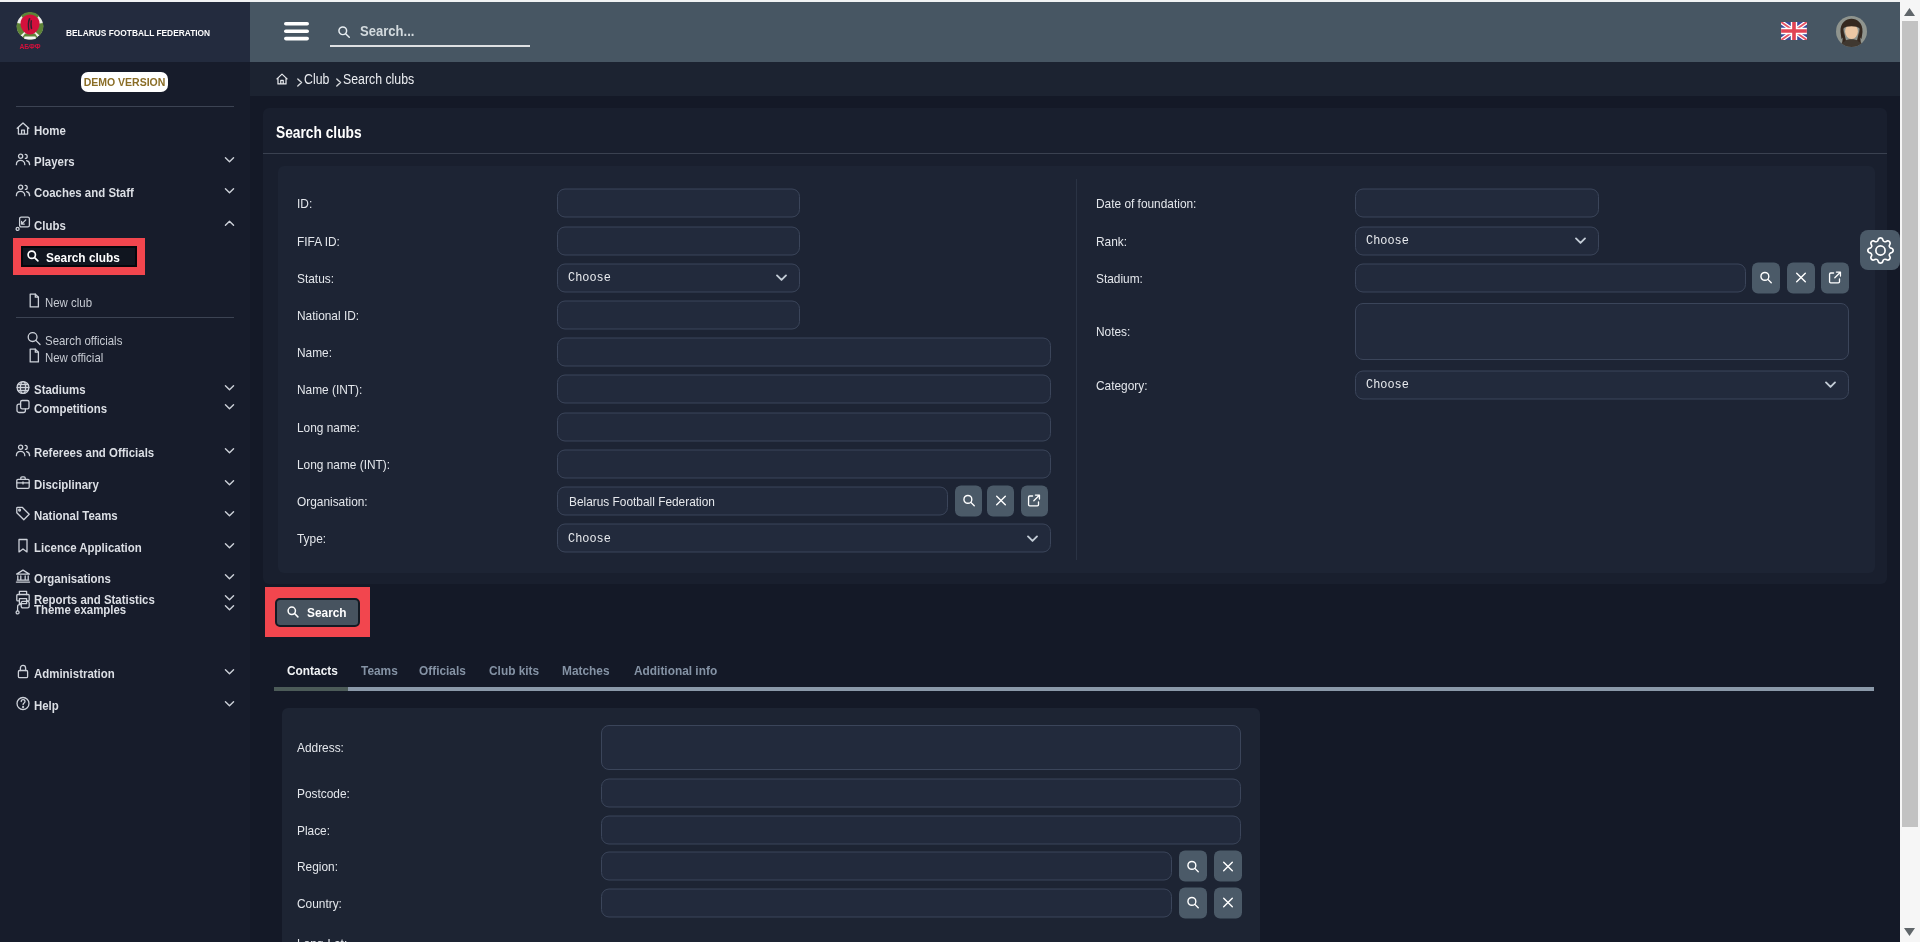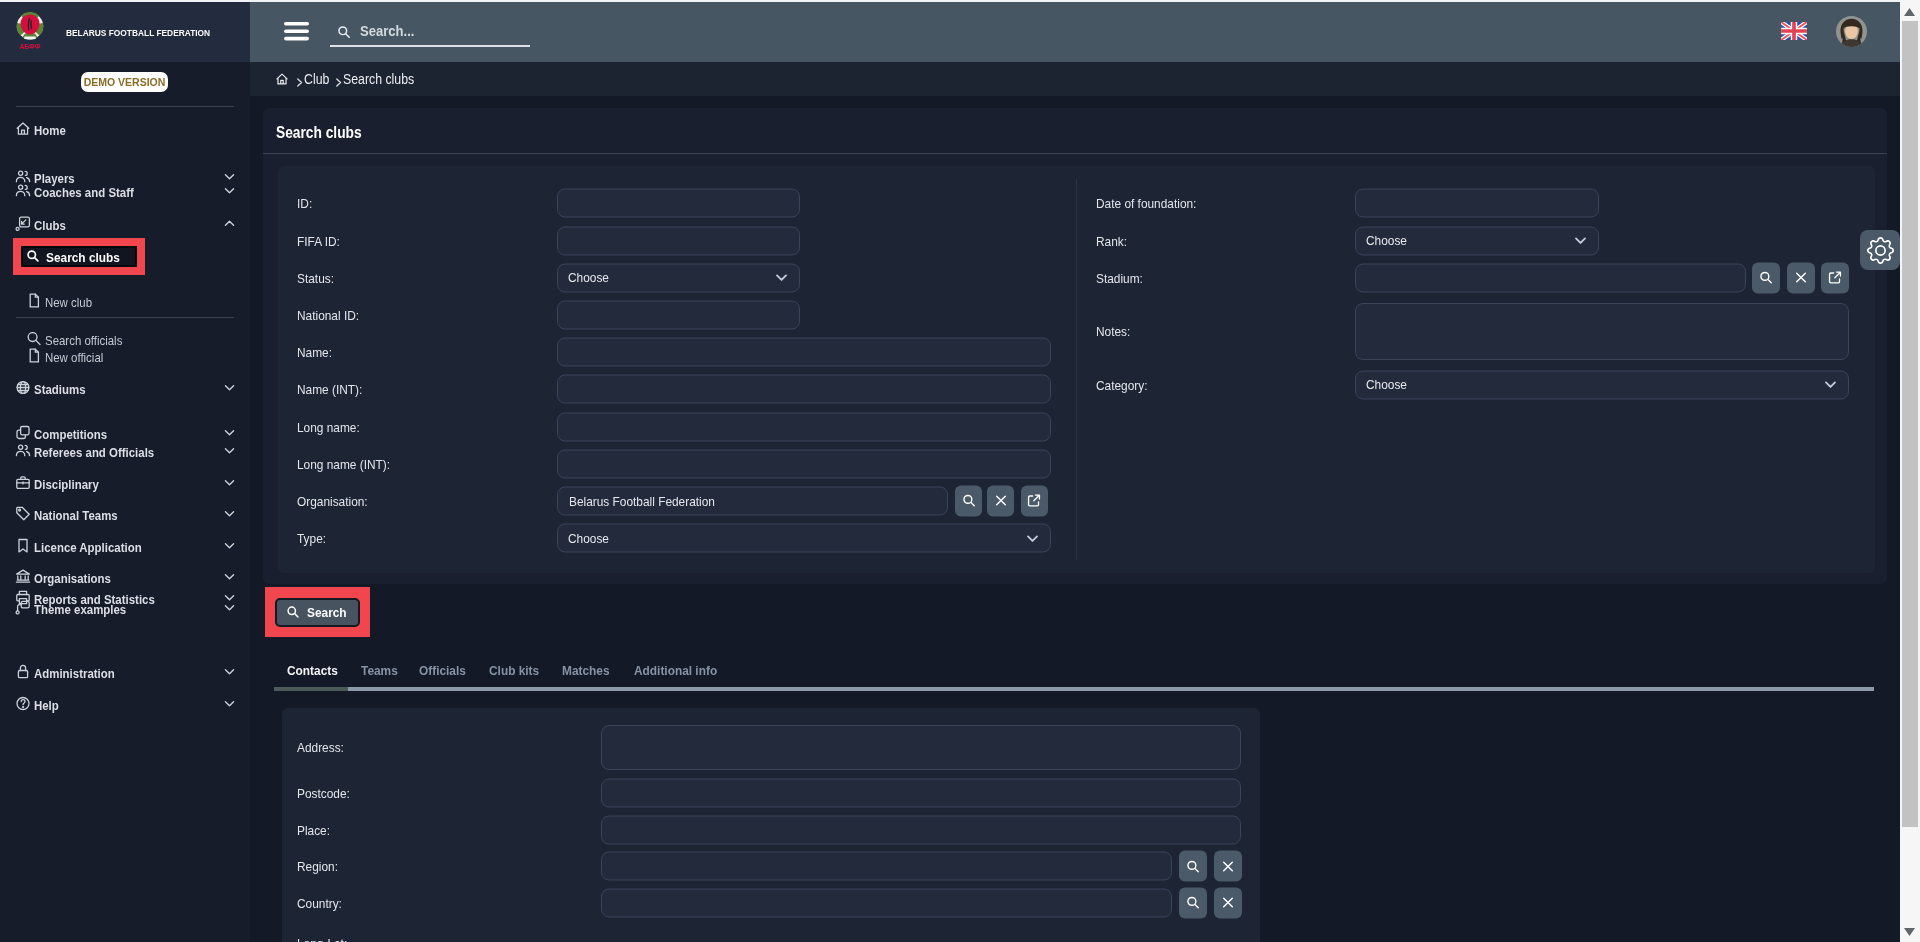--- a/index.html
+++ b/index.html
@@ -20,21 +20,21 @@
   .mi.sub .ico { left:26px; }
   .mi.sub .txt { left:45px; }
   #topbar { position:absolute; left:250px; top:0; width:1650px; height:62px; background:#475663; }
   #breadbar { position:absolute; left:250px; top:62px; width:1650px; height:34px; background:#1c2331; }
   #card1 { position:absolute; left:263px; top:108px; width:1624px; height:476px; background:#191f2e; border-radius:6px; }
   #panel1 { position:absolute; left:278px; top:166px; width:1597px; height:407px; background:#1d2434; border-radius:6px; }
   #panel2 { position:absolute; left:282px; top:708px; width:978px; height:234px; background:#1d2433; border-radius:6px 6px 0 0; }
   .flabel { position:absolute; color:#e4e7ec; font-size:13.5px; transform:translateY(-50%) scaleX(0.88); transform-origin:left center; white-space:nowrap; }
   .inp { position:absolute; background:#222a3c; border:1px solid #3b455a; border-radius:8px; height:29px; transform:translateY(-50%); }
   .inp2 { position:absolute; background:#222a3c; border:1px solid #3b455a; border-radius:8px; }
-  .sel { position:absolute; background:#222a3c; border:1px solid #3b455a; border-radius:8px; height:29px; transform:translateY(-50%); color:#e8eaee; font-size:13.5px; }
+  .sel { position:absolute; background:#222a3c; border:1px solid #3b455a; border-radius:8px; height:29px; transform:translateY(-50%); color:#e8eaee; font-size:13.5px;font-family:Liberation Mono, monospace; }
   .sel .ctxt { position:absolute; left:10px; top:50%; transform:translateY(-50%) scaleX(0.88); transform-origin:left center; }
   .ibtn { position:absolute; width:28px; height:31px; background:#4b5a68; border-radius:6px; transform:translateY(-50%); }
   .itext { position:absolute; left:12px; top:50%; transform:translateY(-50%) scaleX(0.88); transform-origin:left center; color:#e6e8ec; font-size:13.5px; white-space:nowrap; }
   .redbox { position:absolute; background:#f2464e; }
   .tab { position:absolute; top:663px; font-size:13.5px; font-weight:bold; color:#8593a5; white-space:nowrap; transform:scaleX(0.88); transform-origin:left center; }
   .tab.active { color:#f2f4f6; }
   .cicon { position:absolute; left:50%; top:50%; transform:translate(-50%,-50%); }
 </style>
 </head>
 <body>
@@ -56,21 +56,21 @@
 </div>
 <div id="demobadge">DEMO VERSION</div>
 <div class="sbsep" style="top:106px"></div>
 <div class="sbsep" style="top:317px"></div>
 <div class="mi" style="top:114.5px">
 <span class="ico"><svg class="" width="16" height="16" viewBox="0 0 16 16" fill="none" stroke="#cdd1d9" stroke-width="1.30" stroke-linecap="round" stroke-linejoin="round">
         <path d="M2.2 7.8 L8 2.4 L13.8 7.8 M3.4 6.9 V13.6 H12.6 V6.9 M6.6 13.6 V9.6 H9.4 V13.6"></path>
       </svg></span>
 <span class="txt">Home</span>
 </div>
-<div class="mi" style="top:163px">
+<div class="mi" style="top:146px">
 <span class="ico"><svg class="" width="16" height="16" viewBox="0 0 16 16" fill="none" stroke="#cdd1d9" stroke-width="1.30" stroke-linecap="round" stroke-linejoin="round">
         <circle cx="5.6" cy="4.8" r="2.1"></circle>
         <path d="M1.4 13.2 C1.4 10.2 3.4 8.9 5.6 8.9 C7.8 8.9 9.8 10.2 9.8 13.2"></path>
         <path d="M10.2 2.9 C11.3 2.9 12.2 3.8 12.2 4.9 C12.2 6 11.3 6.9 10.4 6.9 M11.6 9.2 C13.3 9.6 14.6 10.8 14.6 13.2"></path>
       </svg></span>
 <span class="txt">Players</span>
 <span class="chev"><svg class="" width="13" height="13" viewBox="0 0 16 16" fill="none" stroke="#cdd1d9" stroke-width="1.70" stroke-linecap="round" stroke-linejoin="round">
         <path d="M3 5.8 L8 10.8 L13 5.8"></path>
       </svg></span>
 </div>
@@ -121,21 +121,21 @@
 <span class="ico"><svg class="" width="16" height="16" viewBox="0 0 16 16" fill="none" stroke="#cdd1d9" stroke-width="1.30" stroke-linecap="round" stroke-linejoin="round">
         <circle cx="8" cy="8" r="5.9"></circle>
         <ellipse cx="8" cy="8" rx="2.6" ry="5.9"></ellipse>
         <path d="M2.2 8 H13.8 M3 5 H13 M3 11 H13"></path>
       </svg></span>
 <span class="txt">Stadiums</span>
 <span class="chev"><svg class="" width="13" height="13" viewBox="0 0 16 16" fill="none" stroke="#cdd1d9" stroke-width="1.70" stroke-linecap="round" stroke-linejoin="round">
         <path d="M3 5.8 L8 10.8 L13 5.8"></path>
       </svg></span>
 </div>
-<div class="mi" style="top:419px">
+<div class="mi" style="top:393px">
 <span class="ico"><svg class="" width="16" height="16" viewBox="0 0 16 16" fill="none" stroke="#cdd1d9" stroke-width="1.30" stroke-linecap="round" stroke-linejoin="round">
         <rect x="5.6" y="2" width="8.4" height="8.4" rx="1.6"></rect>
         <path d="M10.4 10.4 V12 C10.4 13.1 9.5 14 8.4 14 H4 C2.9 14 2 13.1 2 12 V7.6 C2 6.5 2.9 5.6 4 5.6 H5.6"></path>
       </svg></span>
 <span class="txt">Competitions</span>
 <span class="chev"><svg class="" width="13" height="13" viewBox="0 0 16 16" fill="none" stroke="#cdd1d9" stroke-width="1.70" stroke-linecap="round" stroke-linejoin="round">
         <path d="M3 5.8 L8 10.8 L13 5.8"></path>
       </svg></span>
 </div>
 <div class="mi" style="top:437.0px">

